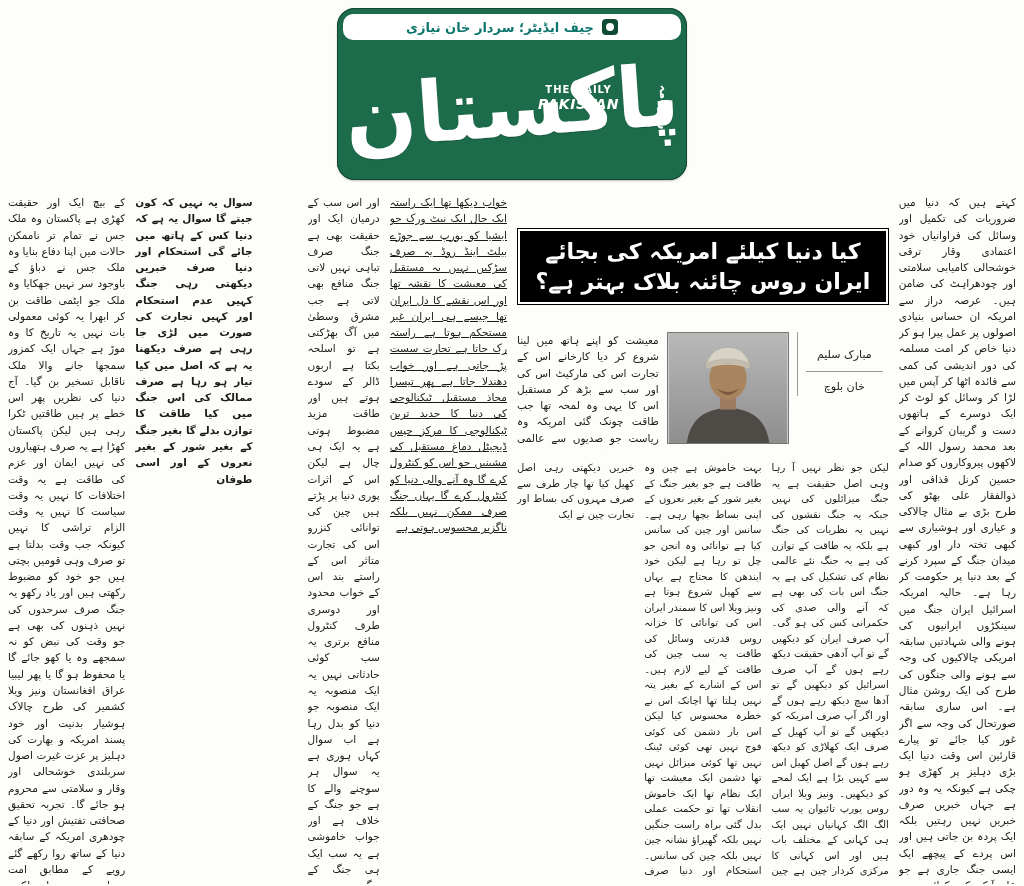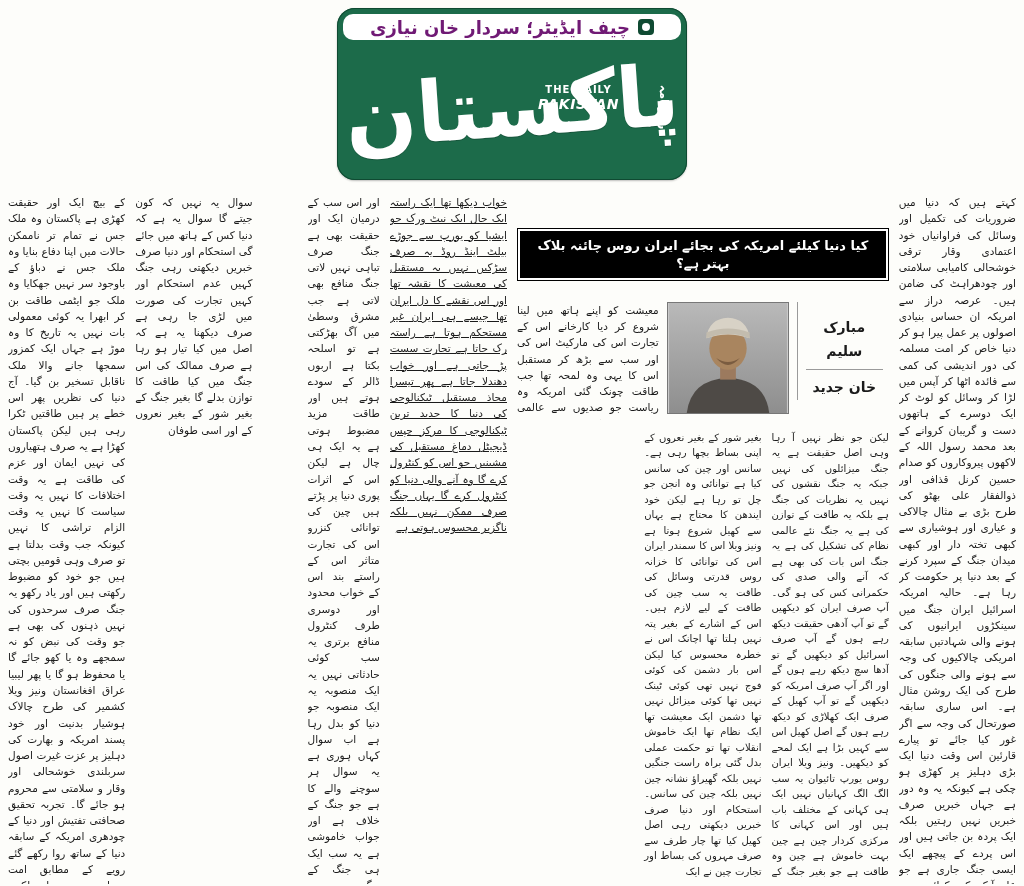--- a/index.html
+++ b/index.html
@@ -27,21 +27,21 @@
     direction:rtl;padding:0 10px;
   }
   .masthead-emblem{
     width:16px;height:16px;border-radius:4px;background:#0f4a32;flex:0 0 auto;
     position:relative;
   }
   .masthead-emblem::after{
     content:"";position:absolute;inset:4px;border-radius:50%;background:#fff;
   }
   .chief-editor{
-    font-size:18px;font-weight:bold;color:#701a75;white-space:nowrap;
+    font-size:13px;font-weight:bold;color:#0f766e;white-space:nowrap;
   }
   .masthead-body{position:relative;height:134px;overflow:hidden;}
   .urdu-title{
     position:absolute;inset:0;display:flex;align-items:center;justify-content:center;
     color:#fff;font-size:84px;font-weight:bold;line-height:1;
     transform:rotate(-4deg);text-shadow:0 1px 0 rgba(0,0,0,.2);
     direction:rtl;
   }
   .daily-en{
     position:absolute;top:44px;right:62px;text-align:center;color:#fff;line-height:1.15;
@@ -59,33 +59,33 @@
     display:grid;grid-template-columns:repeat(8,1fr);gap:10px;
     height:690px;overflow:hidden;
   }
   .bodycol{
     font-size:10.5px;line-height:1.55;text-align:justify;overflow:hidden;height:100%;
   }
   .c1{grid-column:1;}
   .mid{grid-column:2 / 5;display:flex;flex-direction:column;overflow:hidden;}
   .c5{grid-column:5;text-decoration:underline;}
   .c6{grid-column:6;margin-left:45px;}
-  .c7{grid-column:7;}
+  .c7{grid-column:7;font-weight:bold;}
   .c8{grid-column:8;}
   .headline{
     margin-top:34px;background:var(--headline-bg);color:var(--headline-text);
-    font-size:13px;font-weight:bold;text-align:center;padding:8px 6px;
+    font-size:22px;font-weight:bold;text-align:center;padding:8px 6px;
     line-height:1.35;border:1px solid #000;box-shadow:0 0 0 2px #fff inset;
   }
   .byline-row{display:flex;gap:8px;margin-top:12px;align-items:flex-start;}
   .author-box{
     flex:0 0 92px;padding:14px 6px 0 8px;text-align:center;
     border-left:1px solid #9a9a9a;
   }
-  .author-name{font-size:14px;font-weight:bold;line-height:1.7;}
+  .author-name{font-size:11px;font-weight:normal;line-height:1.7;}
   .author-name.first{border-bottom:1px solid #9a9a9a;padding-bottom:6px;margin-bottom:6px;}
   .photo{
     flex:0 0 122px;height:112px;border:1px solid #777;background:#c9c9c9;overflow:hidden;
   }
   .photo svg{display:block;width:100%;height:100%;}
   .lead{flex:1 1 auto;height:118px;overflow:hidden;}
   .mid-cols{
     margin-top:10px;flex:1 1 auto;overflow:hidden;
     column-count:3;column-gap:10px;column-fill:auto;
     font-size:10px;line-height:1.55;text-align:justify;
@@ -112,21 +112,21 @@
 <main class="article">
 
   <div class="bodycol c1">کہتے ہیں کہ دنیا میں ضروریات کی تکمیل اور وسائل کی فراوانیاں خود اعتمادی وقار ترقی خوشحالی کامیابی سلامتی اور چودھراہٹ کی ضامن ہیں۔ عرصہ دراز سے امریکہ ان حساس بنیادی اصولوں پر عمل پیرا ہو کر دنیا خاص کر امت مسلمہ کی دور اندیشی کی کمی سے فائدہ اٹھا کر آپس میں لڑا کر وسائل کو لوٹ کر ایک دوسرے کے ہاتھوں دست و گریبان کروانے کے بعد محمد رسول اللہ کے لاکھوں پیروکاروں کو صدام حسین کرنل قذافی اور ذوالفقار علی بھٹو کی طرح بڑی بے مثال چالاکی و عیاری اور ہوشیاری سے کبھی تختہ دار اور کبھی میدان جنگ کے سپرد کرنے کے بعد دنیا پر حکومت کر رہا ہے۔ حالیہ امریکہ اسرائیل ایران جنگ میں سینکڑوں ایرانیوں کی ہونے والی شہادتیں سابقہ امریکی چالاکیوں کی وجہ سے ہونے والی جنگوں کی طرح کی ایک روشن مثال ہے۔ اس ساری سابقہ صورتحال کی وجہ سے اگر غور کیا جائے تو پیارے قارئین اس وقت دنیا ایک بڑی دہلیز پر کھڑی ہو چکی ہے کیونکہ یہ وہ دور ہے جہاں خبریں صرف خبریں نہیں رہتیں بلکہ ایک پردہ بن جاتی ہیں اور اس پردے کے پیچھے ایک ایسی جنگ جاری ہے جو عام آنکھ کو دکھائی نہیں دیتی۔ کہیں گے کہ آج ہر زبان پر ایران ہے ہر خبر میں اسرائیل ہے ہر گفتگو میں امریکہ ہے۔</div>
 
   <section class="mid">
     <h1 class="headline">کیا دنیا کیلئے امریکہ کی بجائے ایران روس چائنہ بلاک بہتر ہے؟</h1>
 
     <div class="byline-row">
       <div class="author-box">
         <div class="author-name first">مبارک سلیم</div>
-        <div class="author-name">خان جدید</div>
+        <div class="author-name">خان بلوچ</div>
       </div>
       <div class="photo">
         <svg viewBox="0 0 120 112" xmlns="http://www.w3.org/2000/svg">
           <defs>
             <linearGradient id="bgGrad" x1="0" y1="0" x2="0" y2="1">
               <stop offset="0" stop-color="#b9b9b9"></stop>
               <stop offset="1" stop-color="#8e8e8e"></stop>
             </linearGradient>
           </defs>
           <rect width="120" height="112" fill="url(#bgGrad)"></rect>

